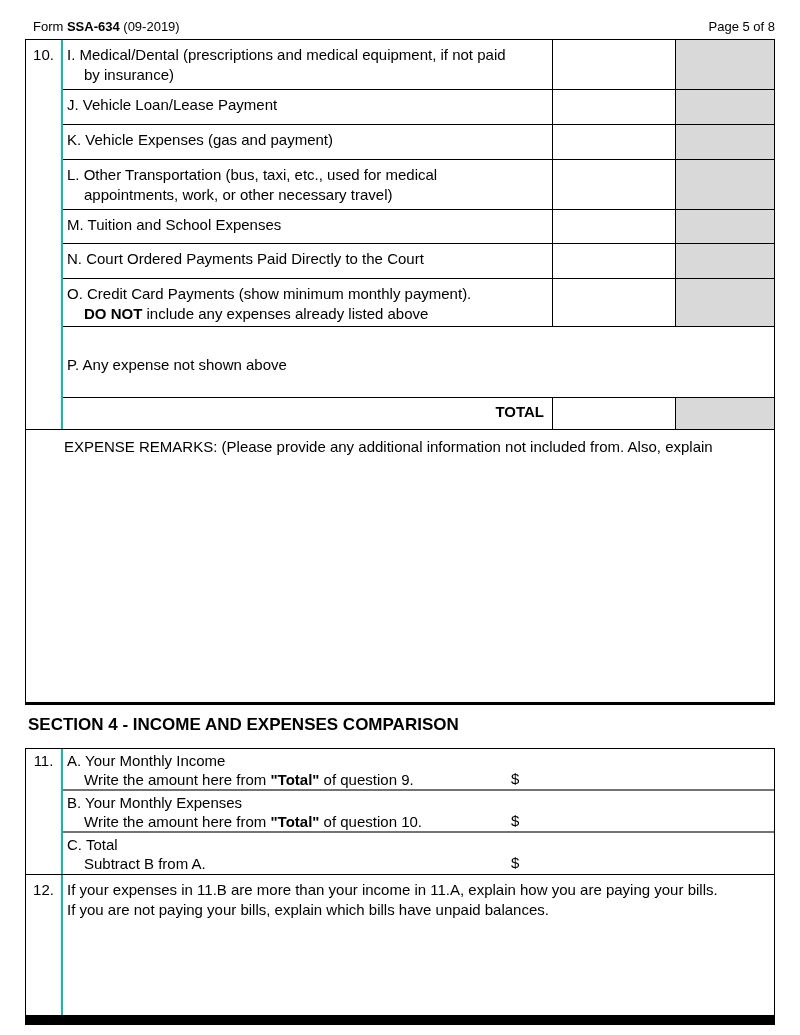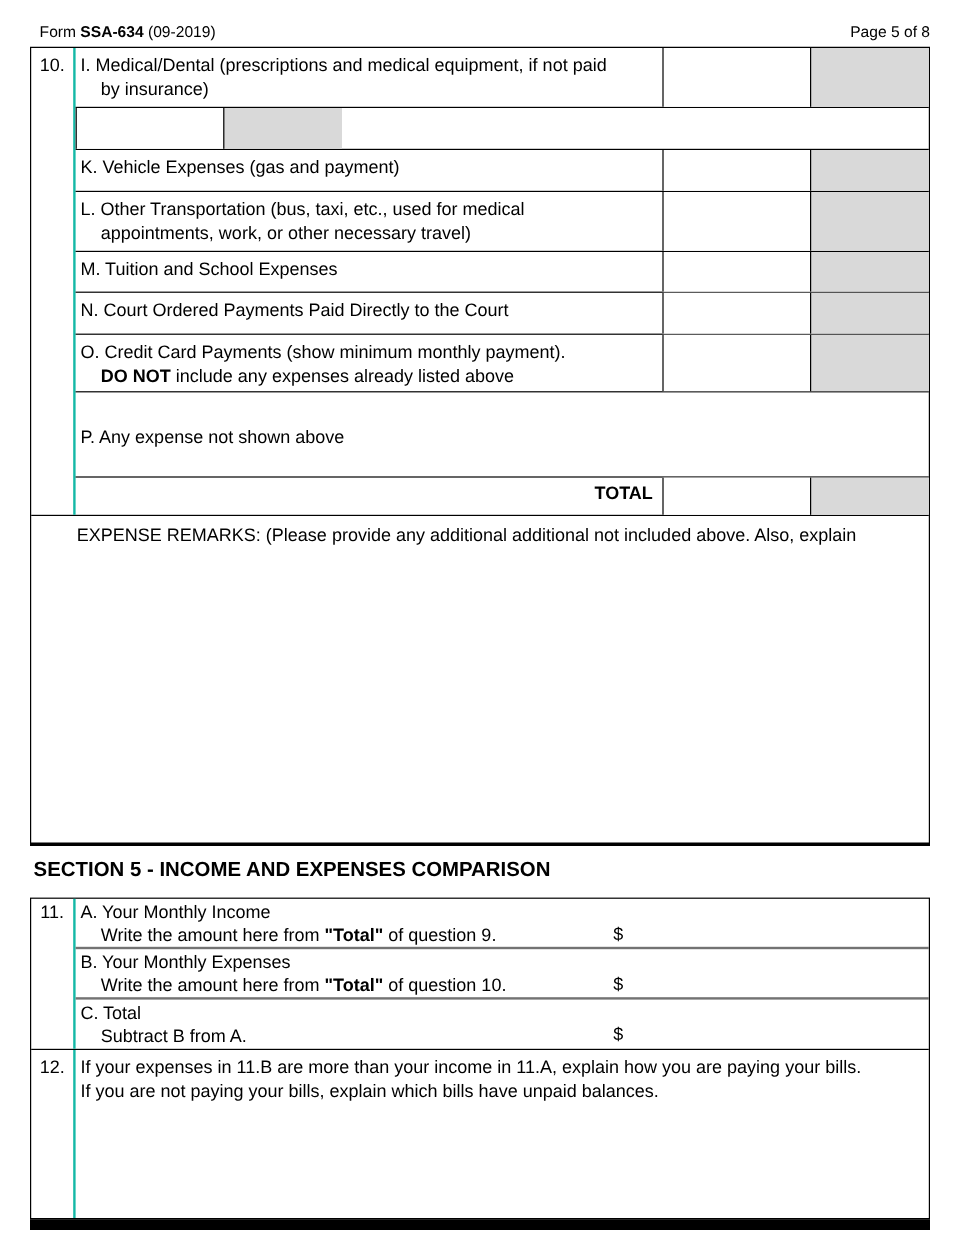--- a/index.html
+++ b/index.html
@@ -74,20 +74,23 @@
         <div class="exp-row h50">
           <div class="exp-desc">
             <div>I. Medical/Dental (prescriptions and medical equipment, if not paid</div>
             <div class="l2">by insurance)</div>
           </div>
           <div class="amount-cell"></div>
           <div class="shaded-cell"></div>
         </div>
 
         <div class="exp-row h35">
+          <div class="exp-desc">
+            <div>J. Vehicle Loan/Lease Payment</div>
+          </div>
           <div class="amount-cell"></div>
           <div class="shaded-cell"></div>
         </div>
 
         <div class="exp-row h35">
           <div class="exp-desc">
             <div>K. Vehicle Expenses (gas and payment)</div>
           </div>
           <div class="amount-cell"></div>
           <div class="shaded-cell"></div>
@@ -138,26 +141,26 @@
         <div class="exp-row h31">
           <div class="total-desc">TOTAL</div>
           <div class="amount-cell"></div>
           <div class="shaded-cell"></div>
         </div>
 
       </div>
     </div>
 
     <div class="remarks">
-      <div>EXPENSE REMARKS: (Please provide any additional additional not included above. Also, explain</div>
+      <div>EXPENSE REMARKS: (Please provide any additional information not included from. Also, explain</div>
       <div class="remarks-blank"></div>
     </div>
   </div>
 
-  <div class="sec-heading">SECTION 5 - INCOME AND EXPENSES COMPARISON</div>
+  <div class="sec-heading">SECTION 4 - INCOME AND EXPENSES COMPARISON</div>
 
   <div class="tbl q11">
     <div class="upper">
       <div class="num-cell pt3">11.</div>
       <div class="rows">
 
         <div class="inc-row">
           <div>A. Your Monthly Income</div>
           <div class="l2"><span>Write the amount here from </span><span class="bold">"Total"</span><span> of question 9.</span></div>
           <span class="dollar">$</span>

